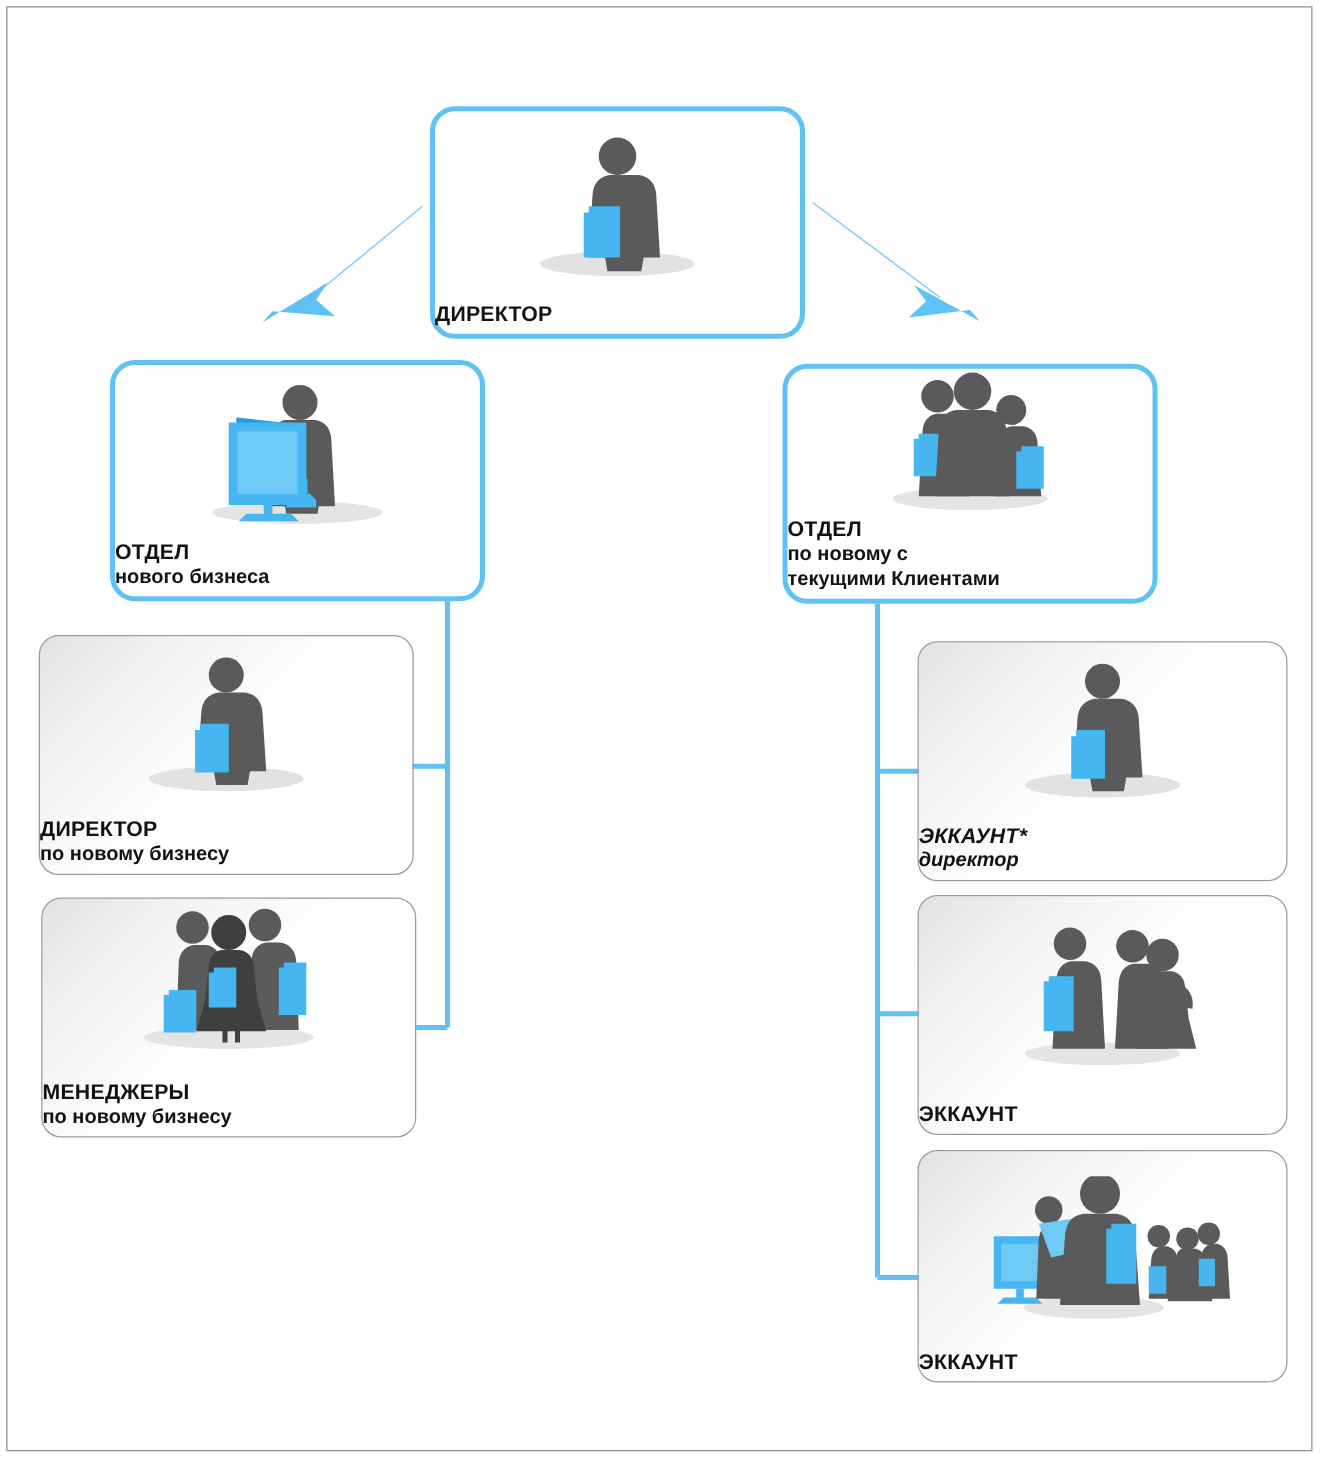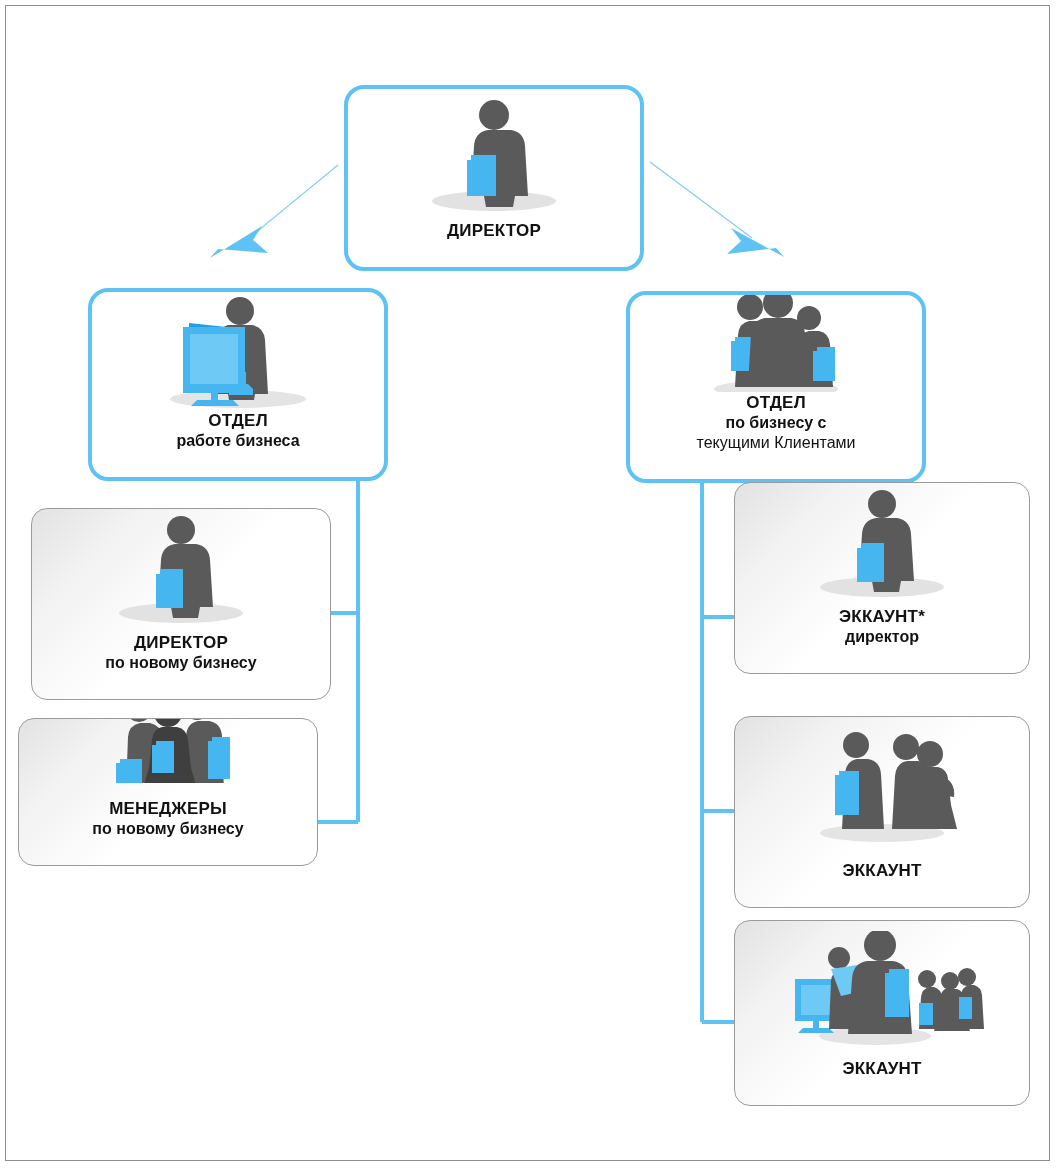--- a/index.html
+++ b/index.html
@@ -61,41 +61,41 @@
     display: flex;
     align-items: center;
     justify-content: center;
     overflow: hidden;
   }
   .node-art svg {
     display: block;
   }
   .node-label {
     width: 100%;
-    text-align: center;
+    text-align: left;
     color: #121212;
-    padding-bottom: 26px;
+    padding-bottom: 5px;
     flex: 0 0 auto;
   }
   .label-line1 {
     display: block;
     font-weight: bold;
     font-size: 17px;
     line-height: 21px;
     letter-spacing: 0.2px;
   }
   .label-line2 {
     display: block;
     font-weight: bold;
     font-size: 16px;
     line-height: 20px;
   }
   .label-line3 {
     display: block;
-    font-weight: normal;
+    font-weight: bold;
     font-size: 16px;
     line-height: 20px;
   }
 </style>
 </head>
 <body>
 
 <div id="page">
 
   <div id="page-frame"></div>
@@ -163,21 +163,21 @@
         <path d="M99 97 h14 v-12 h-14 z" fill="#45b6ef"></path>
         <path d="M56 36 l56 6 v62 l-56 -6 z" fill="#1e9fe0"></path>
         <path d="M50 40 h62 v66 h-62 z" fill="#45b6ef"></path>
         <path d="M57 47 h48 v50 h-48 z" fill="#6fc9f5"></path>
         <path d="M78 106 h7 v8 h-7 z" fill="#45b6ef"></path>
         <path d="M64 113 h36 l6 6 h-48 z" fill="#45b6ef"></path>
       </svg>
     </div>
     <div class="node-label">
       <span class="label-line1">ОТДЕЛ</span>
-      <span class="label-line2">работе бизнеса</span>
+      <span class="label-line2">нового бизнеса</span>
     </div>
   </div>
 
   <div class="node blue" style="left:626px; top:291px; width:300px; height:192px;">
     <div class="node-art">
       <svg width="215" height="118" viewBox="0 0 215 118">
         <ellipse cx="107" cy="104" rx="62" ry="9" fill="#e4e4e4"></ellipse>
 
         <path d="M70 36 h22 q11 2 12 14 l3 52 h-41 l3 -52 q1 -12 11 -14 z" fill="#5a5a5a"></path>
         <circle cx="81" cy="22" r="13" fill="#5a5a5a"></circle>
@@ -188,42 +188,42 @@
         <circle cx="140" cy="33" r="12" fill="#5a5a5a"></circle>
         <path d="M144 66 h22 v30 h-22 z" fill="#45b6ef"></path>
         <path d="M148 62 h18 v5 h-18 z" fill="#45b6ef"></path>
 
         <path d="M96 33 h26 q13 2 14 16 l3 53 h-60 l3 -53 q1 -14 14 -16 z" fill="#5a5a5a"></path>
         <circle cx="109" cy="18" r="15" fill="#5a5a5a"></circle>
       </svg>
     </div>
     <div class="node-label">
       <span class="label-line1">ОТДЕЛ</span>
-      <span class="label-line2">по бизнесу с</span>
+      <span class="label-line2">по новому с</span>
       <span class="label-line3">текущими Клиентами</span>
     </div>
   </div>
 
   <div class="node gray" style="left:31px; top:508px; width:300px; height:192px;">
     <div class="node-art">
       <svg width="190" height="122" viewBox="0 0 190 122">
         <ellipse cx="95" cy="103" rx="62" ry="10" fill="#e2e2e2"></ellipse>
         <path d="M80 34 h30 q13 2 14 16 l3 47 h-13 l-2 11 h-25 l-2 -11 h-13 l3 -47 q1 -14 14 -16 z" fill="#5a5a5a"></path>
         <circle cx="95" cy="20" r="14" fill="#5a5a5a"></circle>
         <path d="M70 64 h27 v34 h-27 z" fill="#45b6ef"></path>
         <path d="M74 59 h23 v6 h-23 z" fill="#45b6ef"></path>
       </svg>
     </div>
     <div class="node-label">
       <span class="label-line1">ДИРЕКТОР</span>
       <span class="label-line2">по новому бизнесу</span>
     </div>
   </div>
 
-  <div class="node gray" style="left:18px; top:718px; width:300px; height:148px;gap:15px;">
+  <div class="node gray" style="left:33px; top:718px; width:300px; height:192px;gap:15px;">
     <div class="node-art">
       <svg width="200" height="120" viewBox="0 0 200 120">
         <ellipse cx="100" cy="106" rx="68" ry="9" fill="#e4e4e4"></ellipse>
 
         <path d="M60 32 h22 q11 2 12 14 l2 54 h-38 l2 -54 q1 -12 12 -14 z" fill="#5a5a5a"></path>
         <circle cx="71" cy="18" r="13" fill="#5a5a5a"></circle>
         <path d="M48 72 h26 v30 h-26 z" fill="#45b6ef"></path>
         <path d="M52 68 h22 v5 h-22 z" fill="#45b6ef"></path>
 
         <path d="M118 30 h23 q12 2 13 15 l2 55 h-40 l2 -55 q1 -13 12 -15 z" fill="#5a5a5a"></path>
@@ -238,21 +238,21 @@
         <path d="M84 54 h22 v28 h-22 z" fill="#45b6ef"></path>
         <path d="M88 50 h18 v5 h-18 z" fill="#45b6ef"></path>
       </svg>
     </div>
     <div class="node-label">
       <span class="label-line1">МЕНЕДЖЕРЫ</span>
       <span class="label-line2">по новому бизнесу</span>
     </div>
   </div>
 
-  <div class="node gray" style="left:734px; top:482px; width:296px; height:192px;">
+  <div class="node gray" style="left:734px; top:513px; width:296px; height:192px;font-style:italic;">
     <div class="node-art">
       <svg width="190" height="122" viewBox="0 0 190 122">
         <ellipse cx="95" cy="103" rx="62" ry="10" fill="#e2e2e2"></ellipse>
         <path d="M80 34 h30 q13 2 14 16 l3 47 h-13 l-2 11 h-25 l-2 -11 h-13 l3 -47 q1 -14 14 -16 z" fill="#5a5a5a"></path>
         <circle cx="95" cy="20" r="14" fill="#5a5a5a"></circle>
         <path d="M70 64 h27 v34 h-27 z" fill="#45b6ef"></path>
         <path d="M74 59 h23 v6 h-23 z" fill="#45b6ef"></path>
       </svg>
     </div>
     <div class="node-label">

